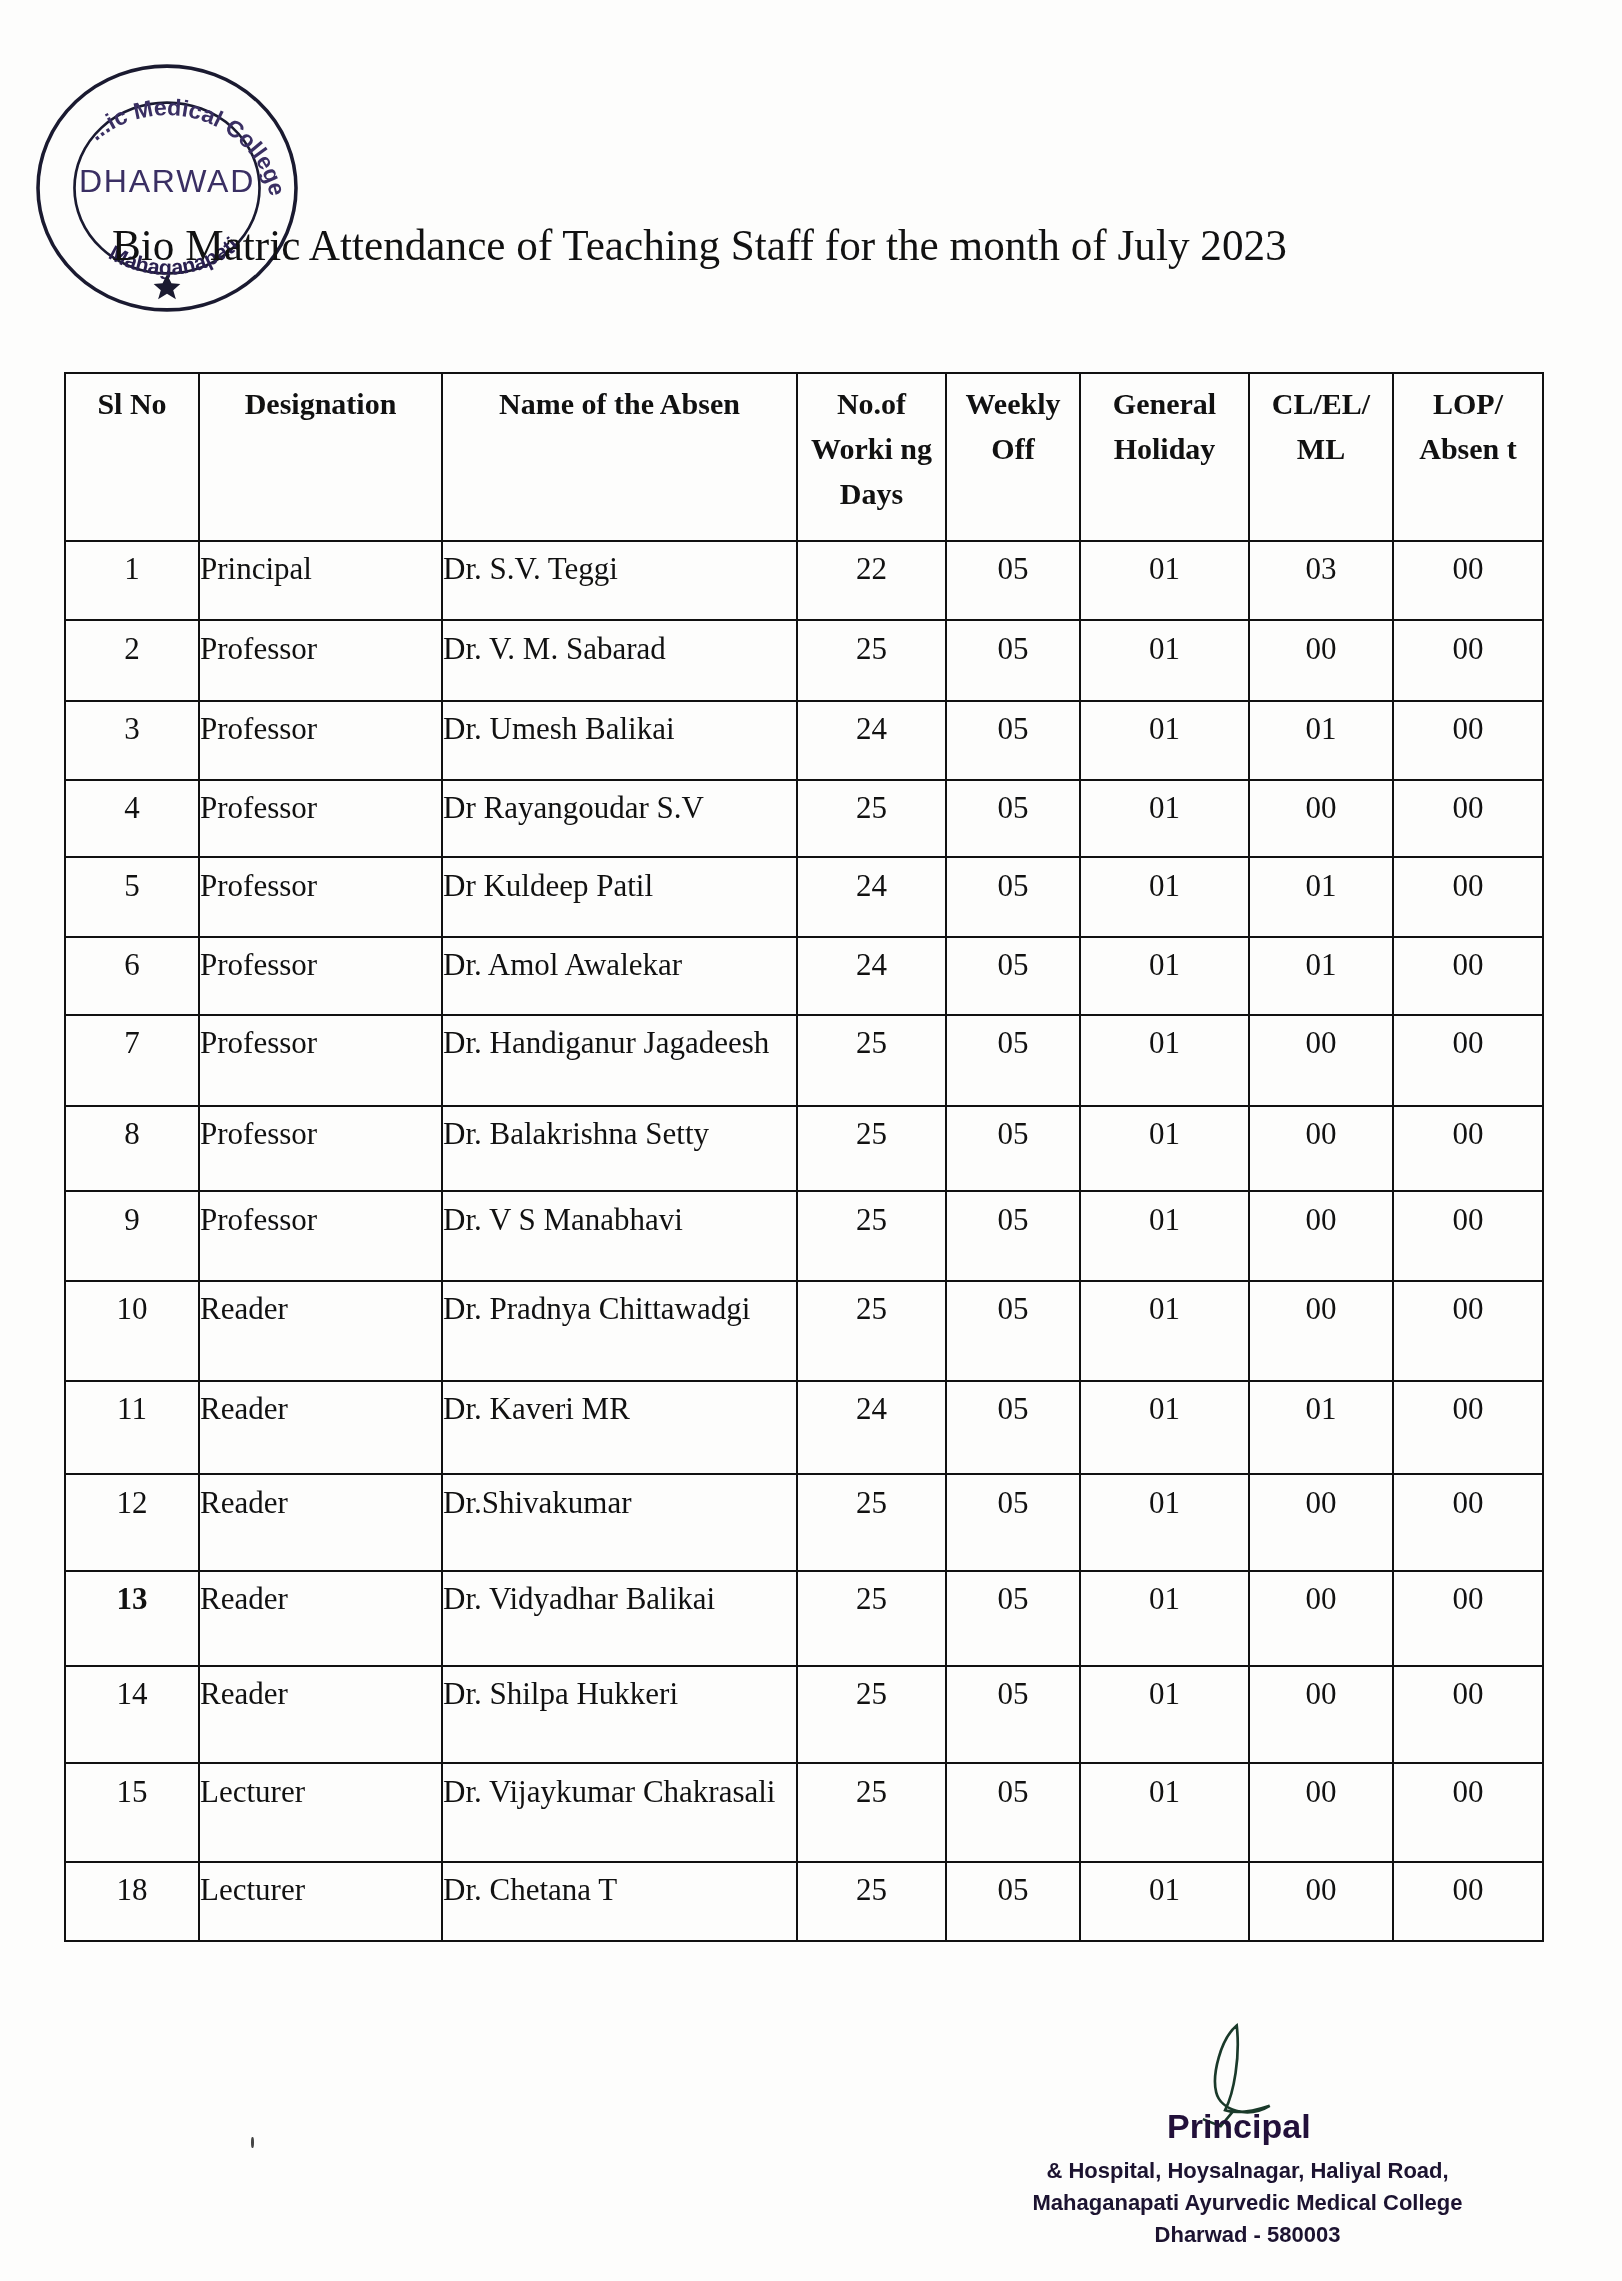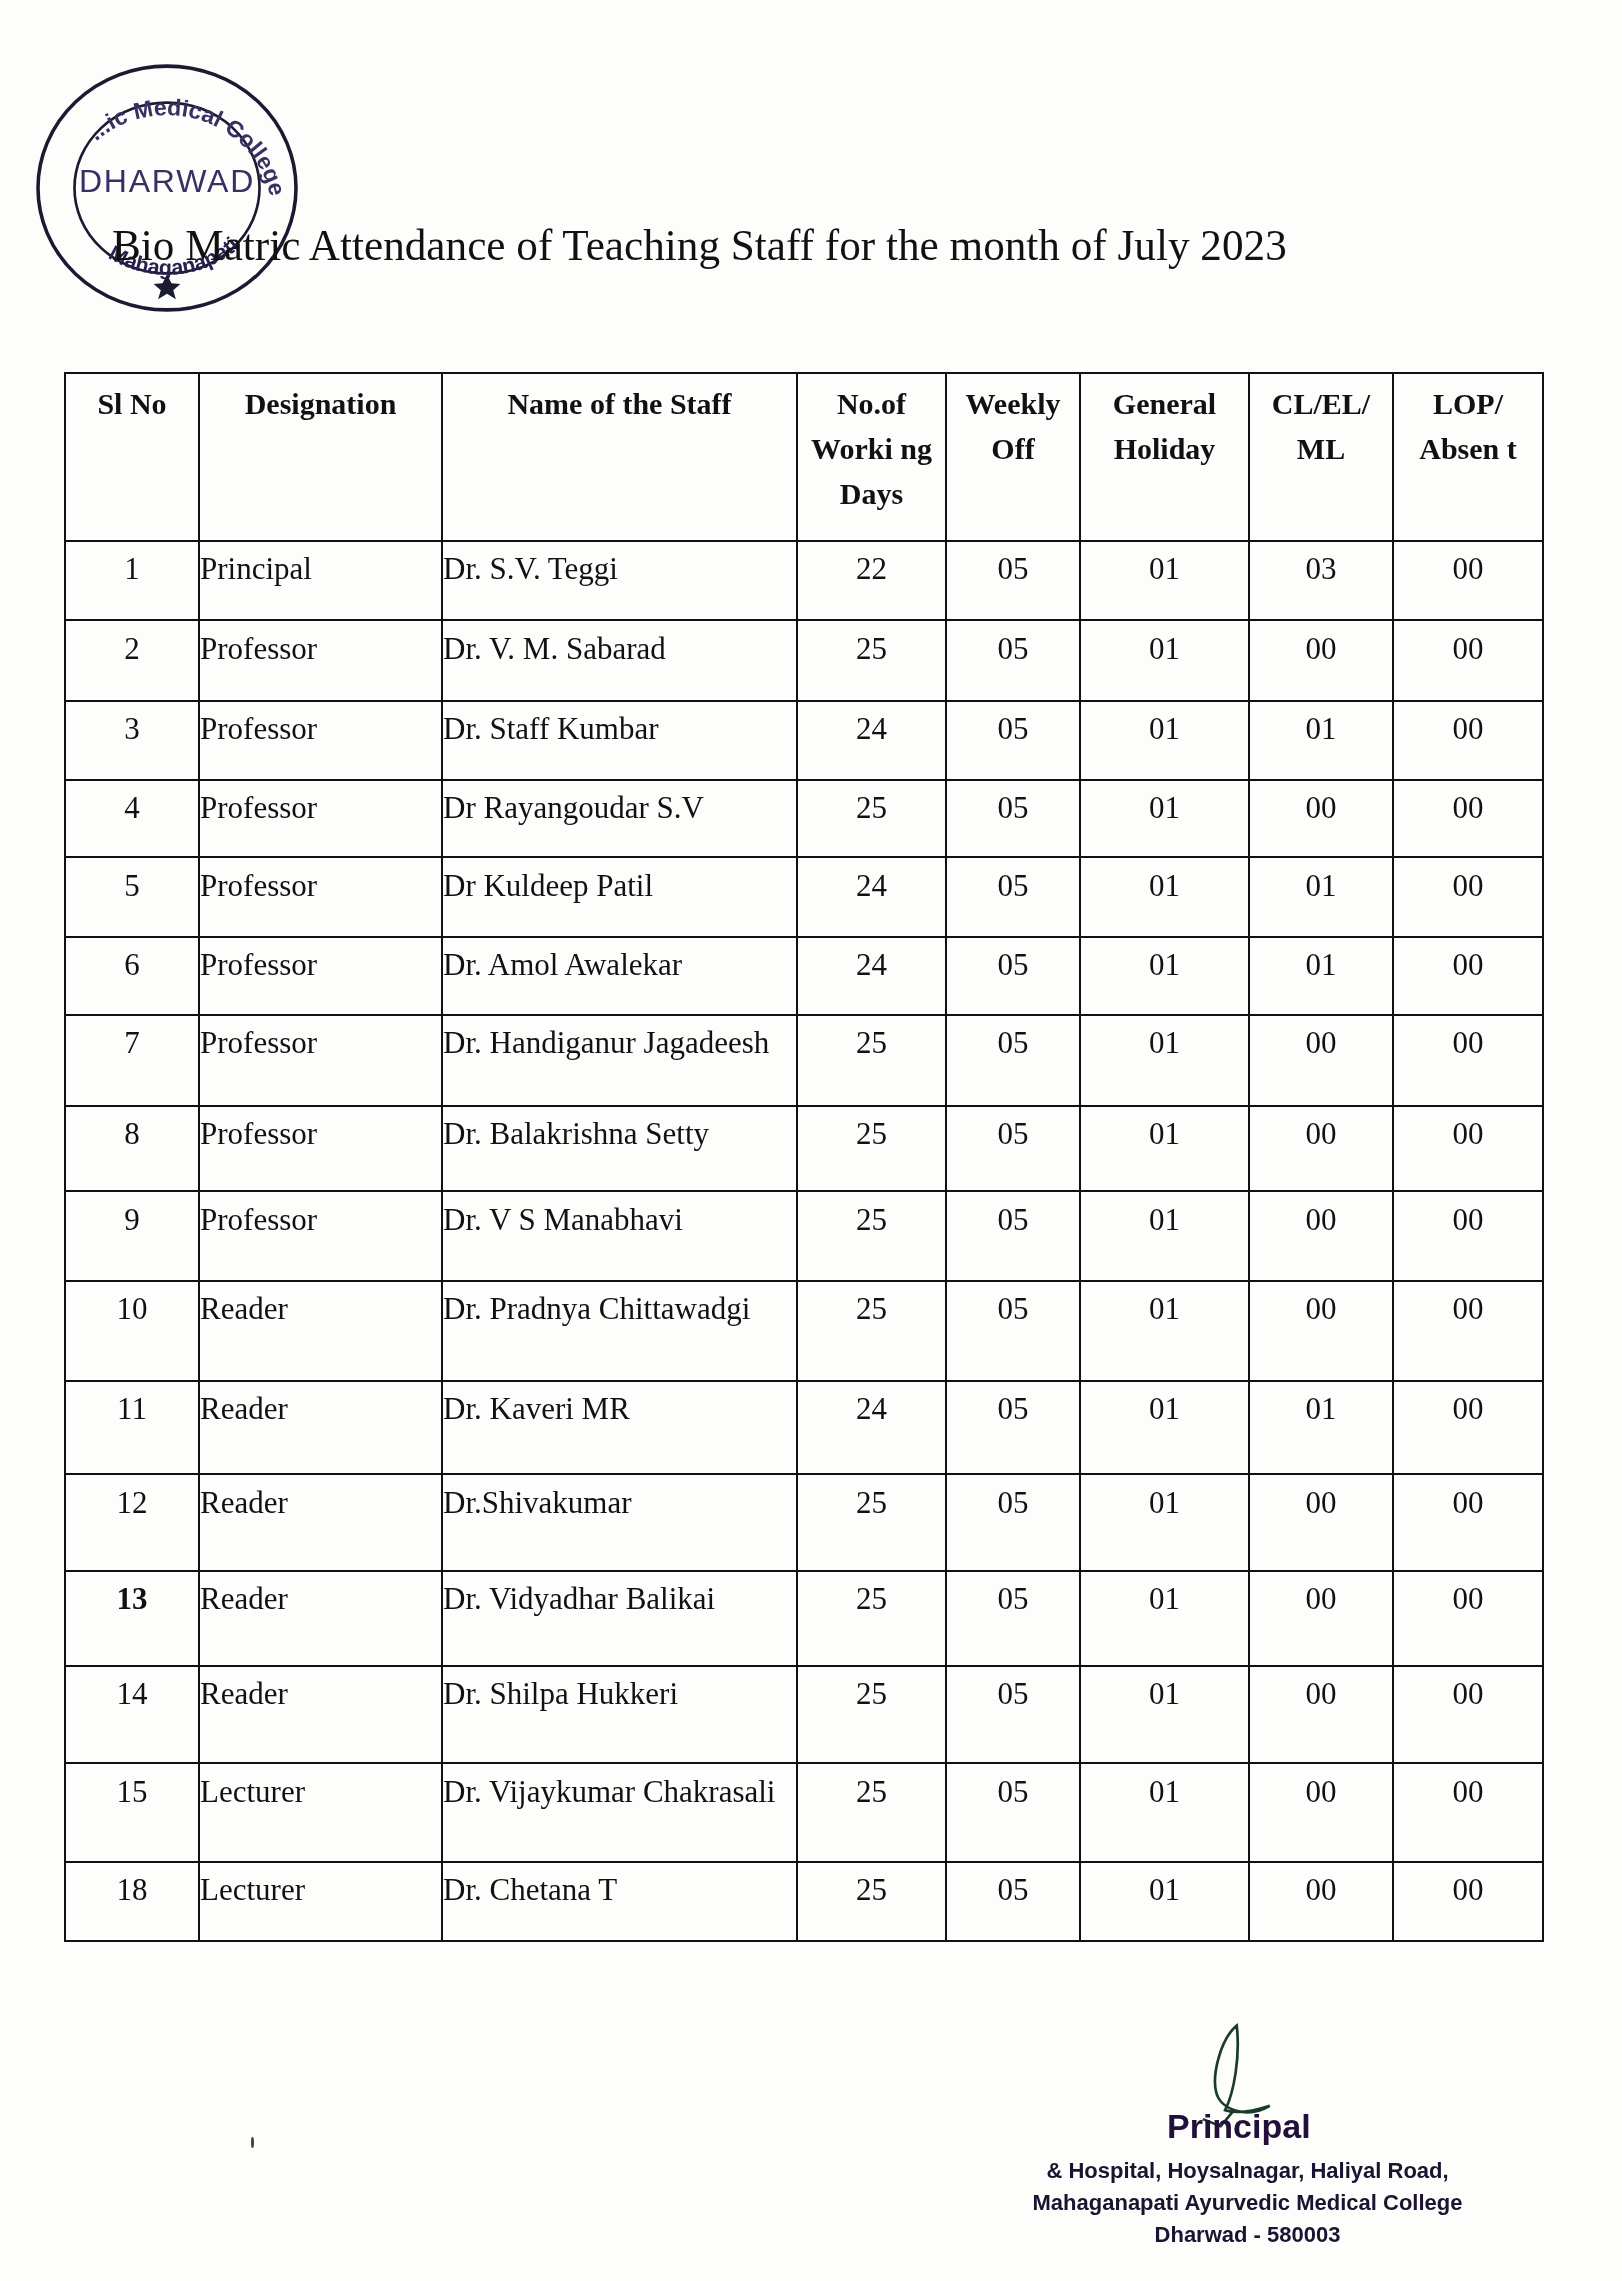--- a/index.html
+++ b/index.html
@@ -91,21 +91,21 @@
     <col style="width:149px">
     <col style="width:134px">
     <col style="width:169px">
     <col style="width:144px">
     <col style="width:150px">
   </colgroup>
   <thead>
     <tr>
       <th>Sl No</th>
       <th>Designation</th>
-      <th>Name of the Staff</th>
+      <th>Name of the Absen</th>
       <th>No.of Worki ng Days</th>
       <th>Weekly Off</th>
       <th>General Holiday</th>
       <th>CL/EL/ ML</th>
       <th>LOP/ Absen t</th>
     </tr>
   </thead>
   <tbody id="tbody">
 
   <tr style="height: 78px;">
@@ -124,21 +124,21 @@
         <td class="name" style="height: 73px;">Dr. V. M. Sabarad</td>
         <td class="num" style="height: 73px;">25</td>
         <td class="num" style="height: 73px;">05</td>
         <td class="num" style="height: 73px;">01</td>
         <td class="num" style="height: 73px;">00</td>
         <td class="num" style="height: 73px;">00</td>
       </tr>
       <tr style="height: 78px;">
         <td class="sl" style="height: 72px;">3</td>
         <td class="des" style="height: 72px;">Professor</td>
-        <td class="name" style="height: 72px;">Dr. Staff Kumbar</td>
+        <td class="name" style="height: 72px;">Dr. Umesh Balikai</td>
         <td class="num" style="height: 72px;">24</td>
         <td class="num" style="height: 72px;">05</td>
         <td class="num" style="height: 72px;">01</td>
         <td class="num" style="height: 72px;">01</td>
         <td class="num" style="height: 72px;">00</td>
       </tr>
       <tr style="height: 76px;">
         <td class="sl" style="height: 70px;">4</td>
         <td class="des" style="height: 70px;">Professor</td>
         <td class="name" style="height: 70px;">Dr Rayangoudar S.V</td>

